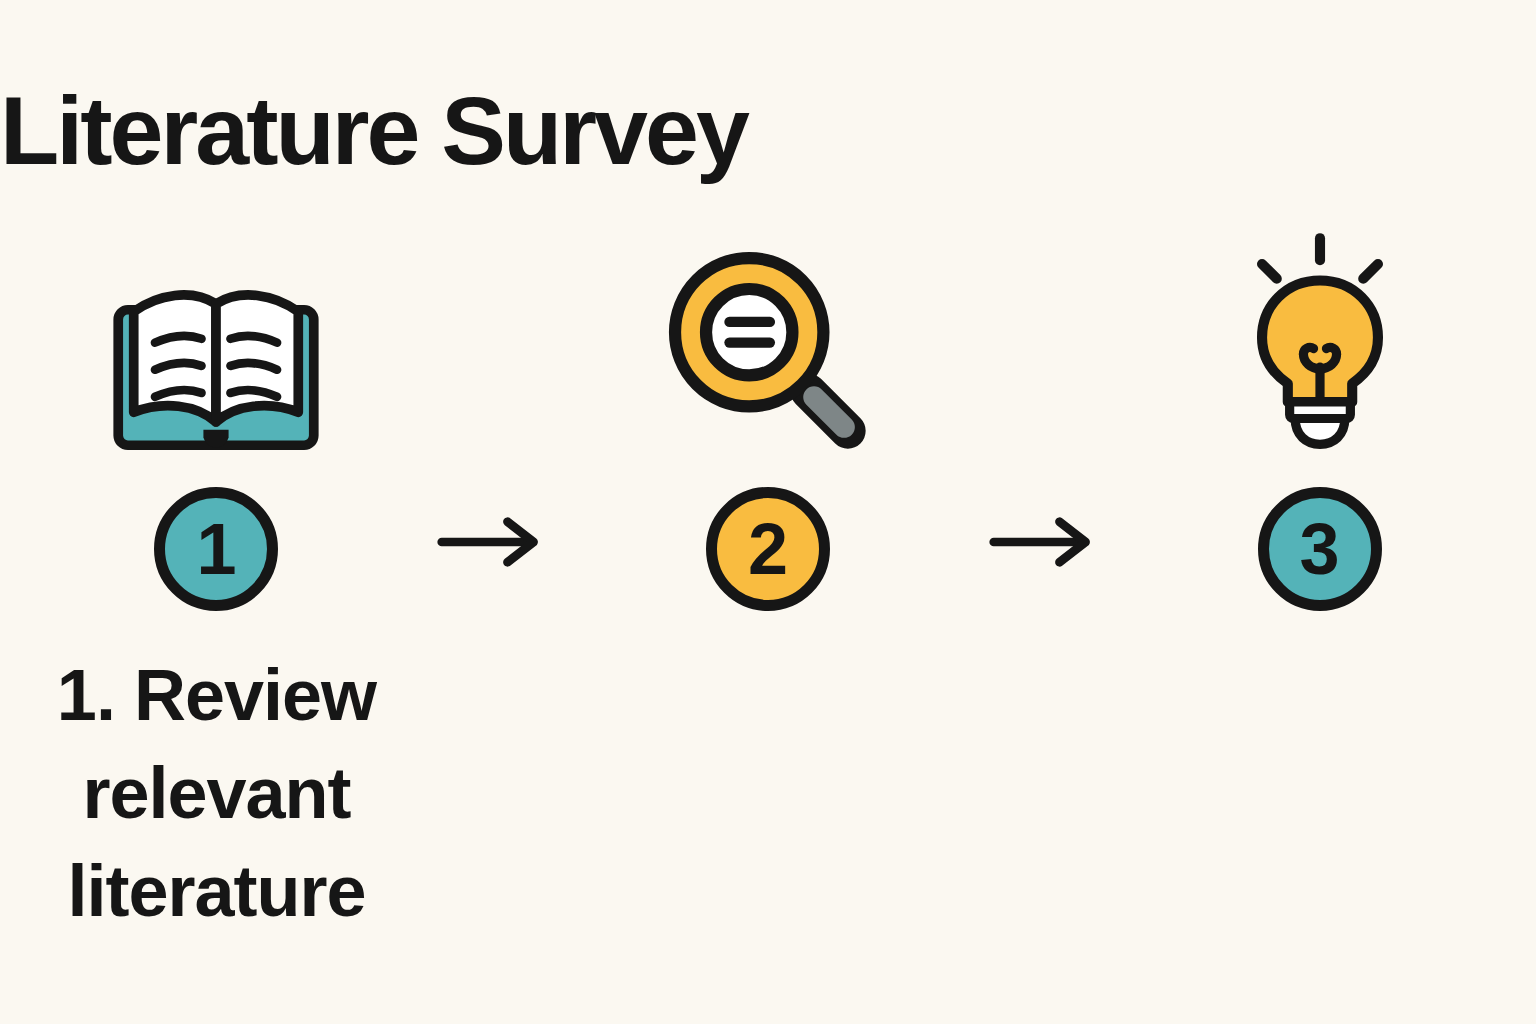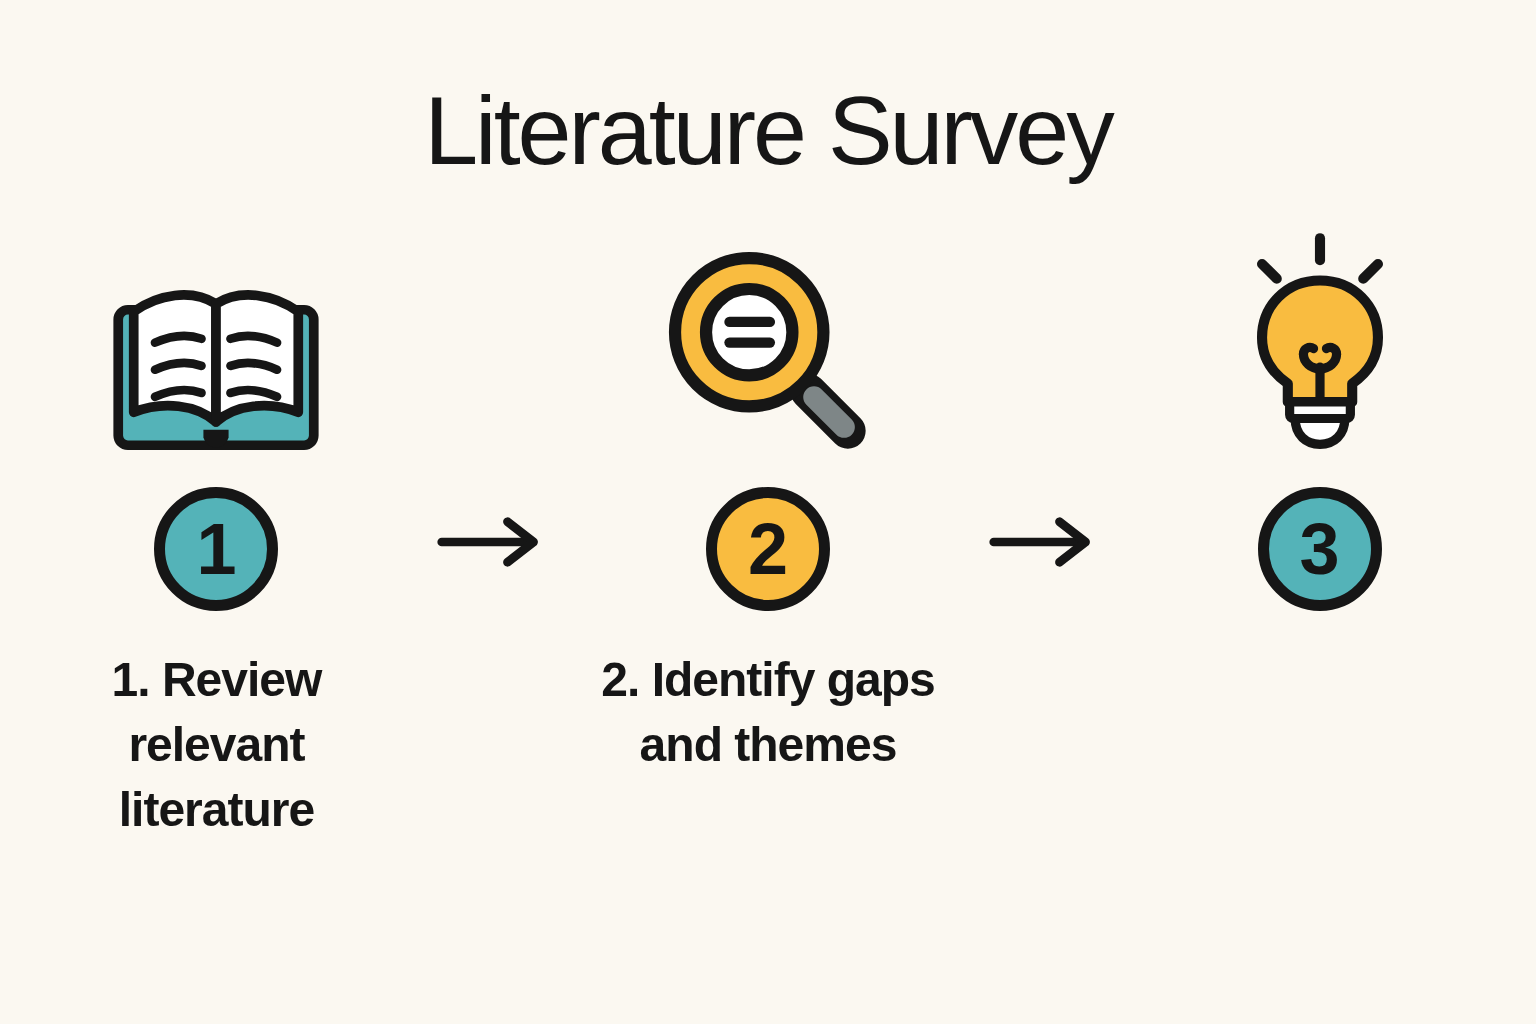--- a/index.html
+++ b/index.html
@@ -14,24 +14,24 @@
     position: relative;
     width: 1536px;
     height: 1024px;
     margin: 0 auto;
     background: var(--background, #FBF8F1);
     overflow: hidden;
   }
   .title {
     margin: 0;
     padding-top: 78px;
-    text-align: center;
+    text-align: left;
     font-size: 97px;
     line-height: 1.1;
-    font-weight: 400;
+    font-weight: 700;
     letter-spacing: -3px;
     color: var(--ink, #161616);
   }
   .flow-row {
     margin-top: 46px;
     display: flex;
     justify-content: center;
     align-items: flex-start;
   }
   .step {
@@ -58,21 +58,21 @@
     font-size: 72px;
     font-weight: 700;
     color: var(--ink, #161616);
   }
   .badge-teal   { background: var(--teal, #54B3B8); }
   .badge-yellow { background: var(--yellow, #F9BC40); }
   .step-label {
     margin-top: 36px;
     max-width: 352px;
     text-align: center;
-    font-size: 48px;
+    font-size: 72px;
     line-height: 1.36;
     font-weight: 700;
     letter-spacing: -1px;
     color: var(--ink, #161616);
   }
   .arrow-cell {
     width: 120px;
     margin-top: 282px;   
     display: flex;
     justify-content: center;
@@ -132,21 +132,20 @@
           <line x1="164" y1="164" x2="196" y2="196" class="stroke-gray" stroke-width="23" stroke-linecap="round"></line>
           <circle cx="95" cy="95" r="79" class="fill-yellow stroke-ink" stroke-width="13"></circle>
           <circle cx="95" cy="95" r="46" class="fill-white stroke-ink" stroke-width="13"></circle>
           <line x1="74" y1="84" x2="117" y2="84" class="stroke-ink" stroke-width="11" stroke-linecap="round"></line>
           <line x1="74" y1="106" x2="117" y2="106" class="stroke-ink" stroke-width="11" stroke-linecap="round"></line>
         </svg>
       </div>
       <div class="badge badge-yellow">
         <span>2</span>
       </div>
-      <div class="step-label">2. Identify gaps and themes</div>
     </div>
 
     <div class="arrow-cell">
       <svg width="118" height="58" viewBox="0 0 120 60">
         <line x1="8" y1="30" x2="98" y2="30" class="stroke-ink" stroke-width="9" stroke-linecap="round"></line>
         <polyline points="76,9 103,30 76,51" class="fill-none stroke-ink" stroke-width="9" stroke-linecap="round" stroke-linejoin="round"></polyline>
       </svg>
     </div>
 
     <div class="step">

